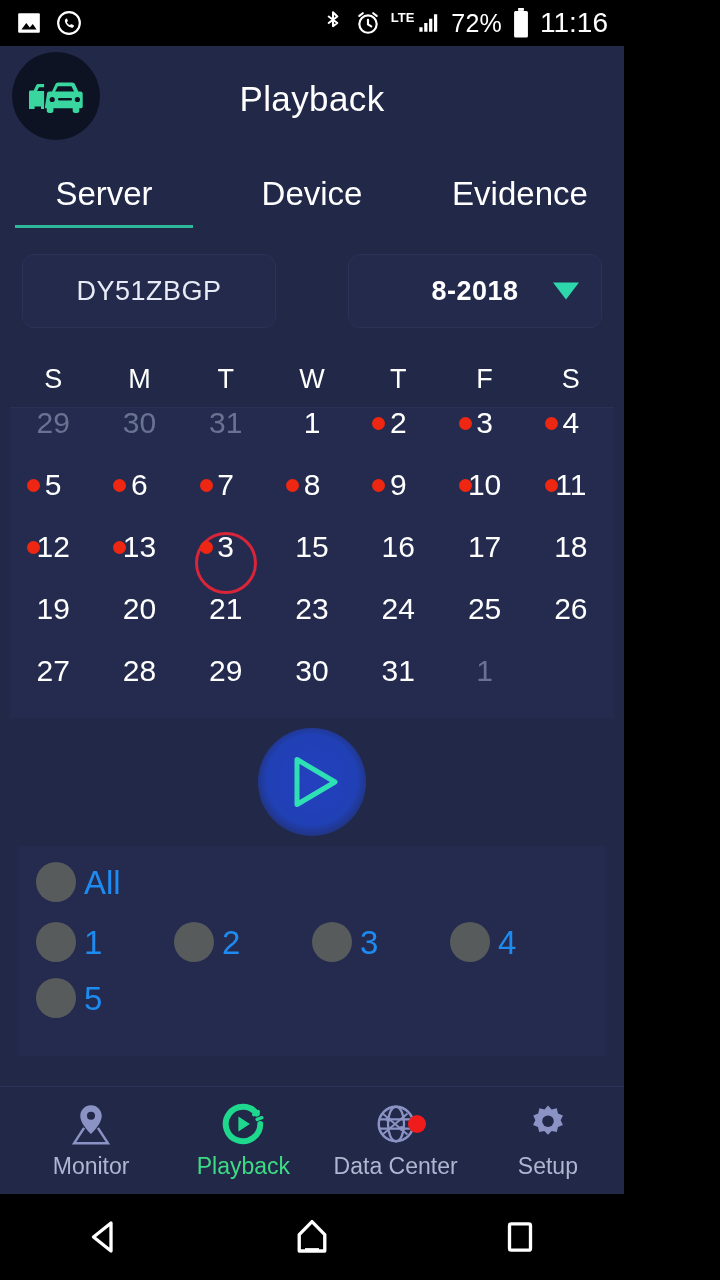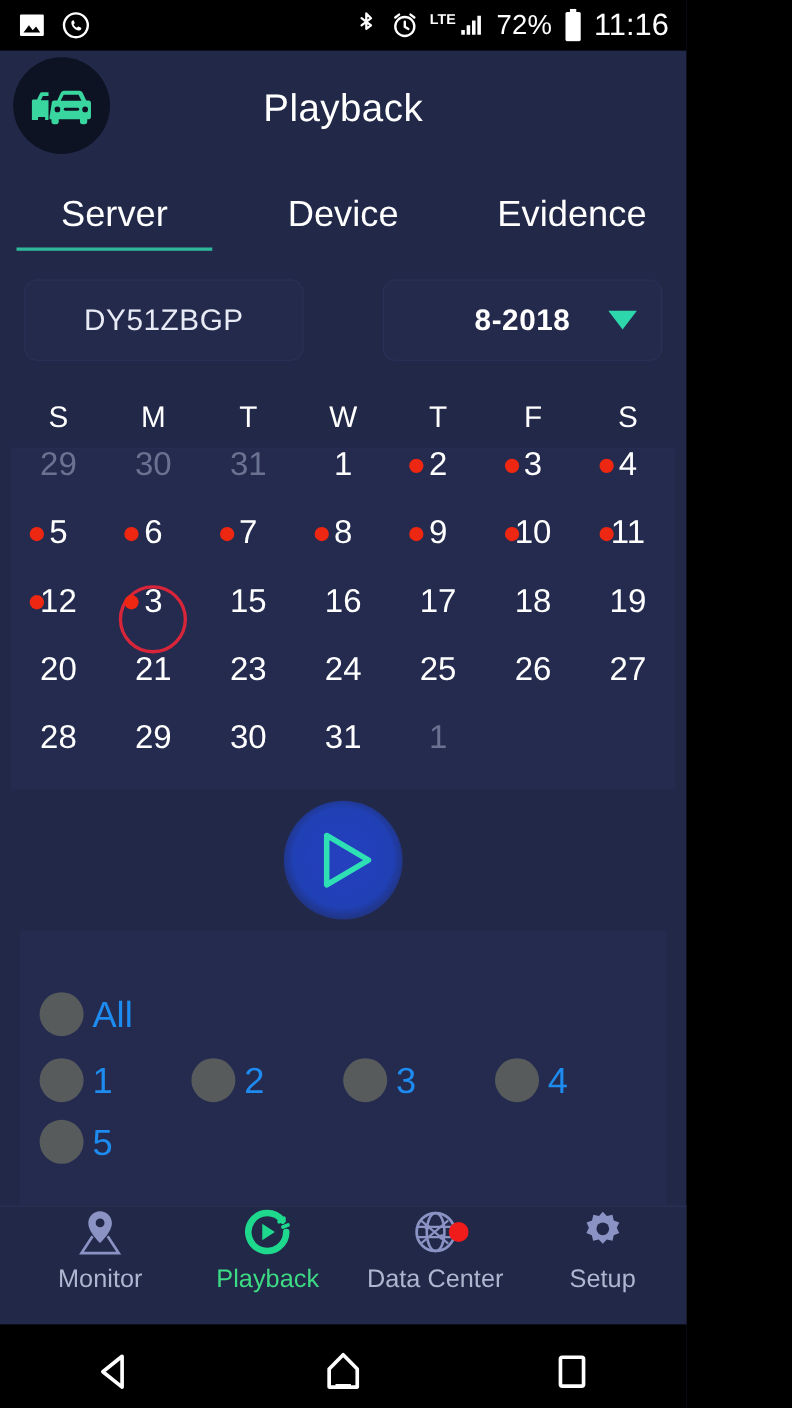--- a/index.html
+++ b/index.html
@@ -120,38 +120,38 @@
     display: flex; align-items: center; justify-content: center;
   }
   .play-tri { margin-left: 6px; }
 
   
   .channels {
     margin: 0 18px; background: #242b4e;
     padding: 16px 18px 22px 18px; flex: 0 0 auto;
   }
   .chan-row { display: flex; align-items: center; }
-  .chan-row.r1 { justify-content: space-between; margin-bottom: 20px; margin-top: 40px; }
+  .chan-row.r1 { justify-content: space-between; margin-bottom: 20px; }
   .chan-row.r2 { gap: 0; margin-bottom: 16px; }
   .chan {
     display: flex; align-items: center; gap: 8px;
   }
   .chan .bullet {
     width: 40px; height: 40px; border-radius: 50%;
     background: #575b5c;
   }
   .chan.on .bullet { background: #21c87e; }
   .chan .clbl { font-size: 33px; color: #1e8bf0; line-height: 1; }
   .chan-row.r2 .chan { width: 25%; }
 
   
   .bottomnav {
     margin-top: auto;
     height: 108px; flex: 0 0 108px;
-    display: flex; align-items: flex-start;
+    display: flex; align-items: center;
     border-top: 1px solid #2b3258;
     background: #222848;
     padding-left: 15px;
   }
   .navitem {
     flex: 1; display: flex; flex-direction: column;
     align-items: center; justify-content: center; gap: 6px;
     position: relative;
   }
   .navitem .nlbl { font-size: 23px; color: #aeb6d0; }
@@ -321,20 +321,24 @@
         </div>
         <div class="day">
           <span class="dot"></span>
           <span class="num">11</span>
         </div>
         <div class="day">
           <span class="dot"></span>
           <span class="num">12</span>
         </div>
         <div class="day">
+          <span class="dot"></span>
+          <span class="num">13</span>
+        </div>
+        <div class="day">
           <span class="ring"></span>
           <span class="dot"></span>
           <span class="num">3</span>
         </div>
         <div class="day">
           <span class="num">15</span>
         </div>
         <div class="day">
           <span class="num">16</span>
         </div>

